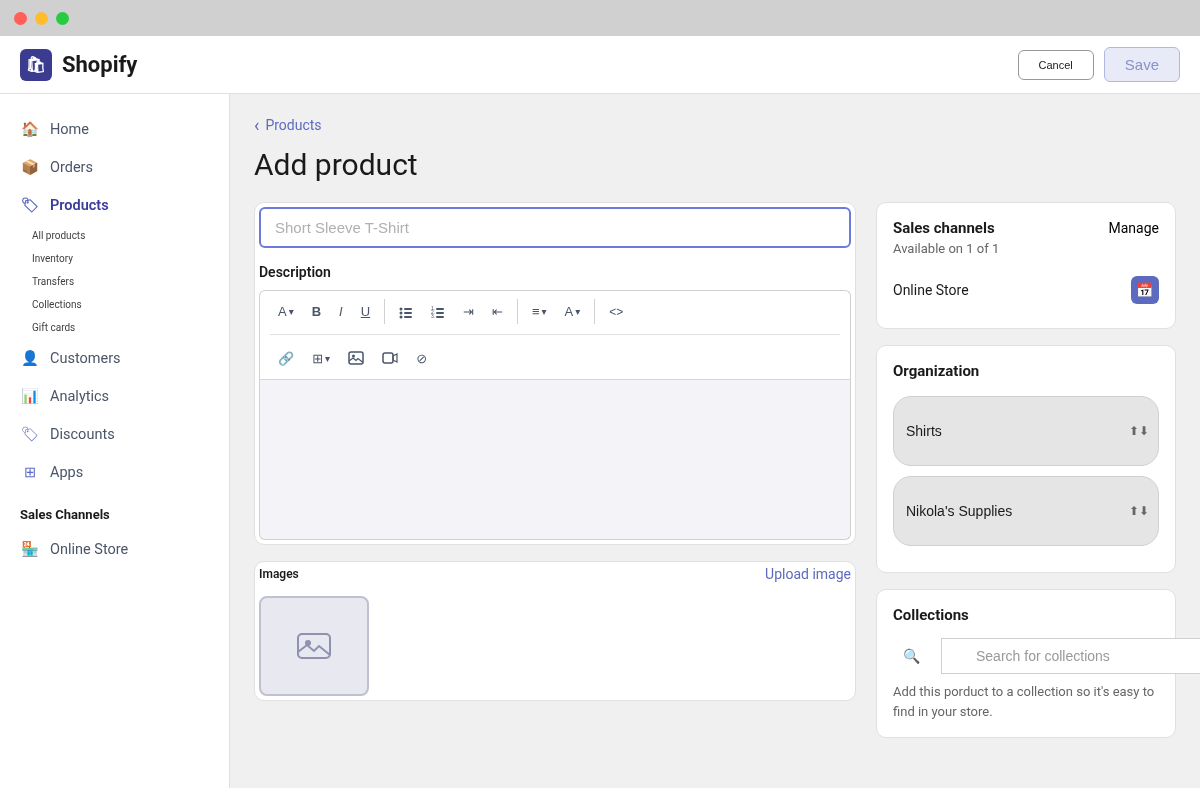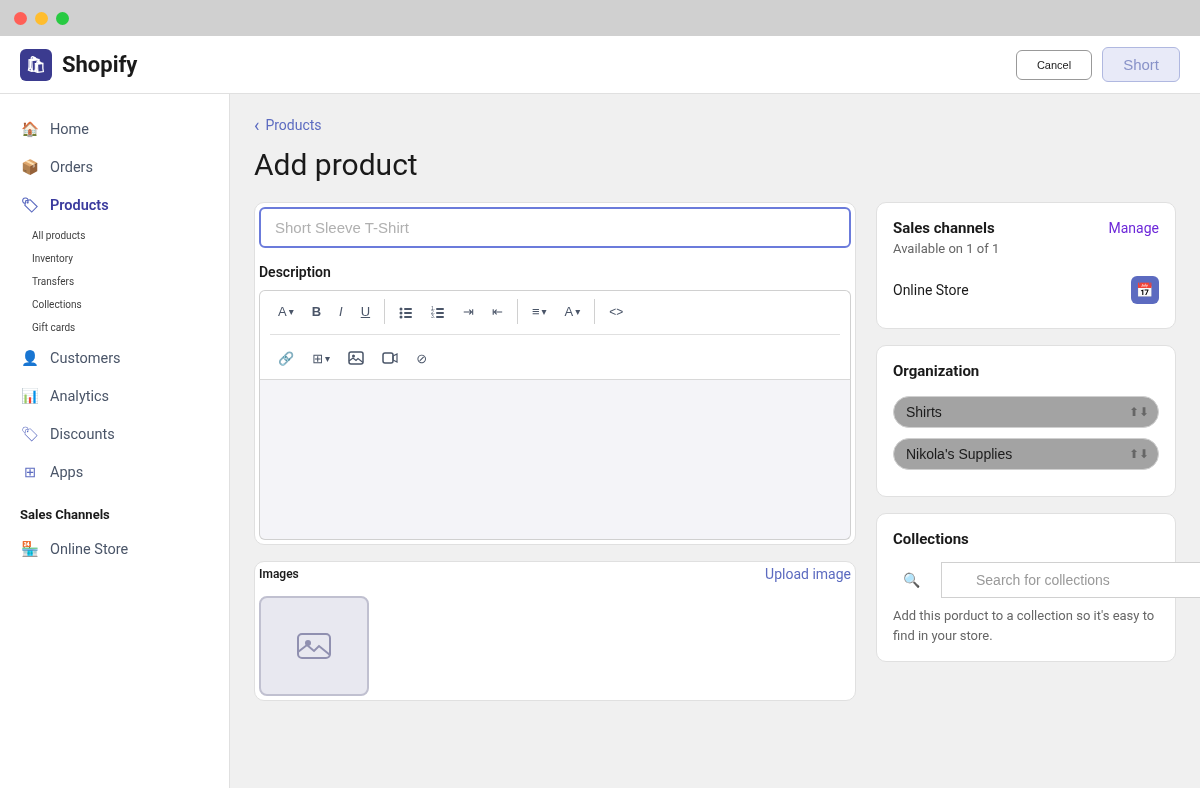--- a/index.html
+++ b/index.html
@@ -260,21 +260,21 @@
       justify-content: space-between;
       align-items: center;
       margin-bottom: 4px;
     }
     .sc-title {
       font-size: 15px;
       font-weight: 700;
       color: #1a1a1a;
     }
     .sc-manage {
-      color: #6d28d9;
+      color: #000000;
       font-size: 14px;
       cursor: pointer;
     }
     .sc-sub {
       font-size: 13px;
       color: #666;
       margin-bottom: 12px;
     }
     .sc-row {
       display: flex;
@@ -292,27 +292,27 @@
       border-radius: 6px;
       display: flex; align-items: center; justify-content: center;
       color: white; font-size: 14px;
     }
     .select-wrapper {
       position: relative;
       margin-bottom: 10px;
     }
     .org-select {
       width: 100%;
-      padding: 7px 12px;
+      padding: 26px 12px;
       border: 1px solid #d0d0d0;
       border-radius: 18px;
       font-size: 14px;
       color: #1a1a1a;
       appearance: none;
-      background: #a3a3a3;
+      background: #e5e5e5;
       cursor: pointer;
     }
     .select-arrows {
       position: absolute;
       right: 10px; top: 50%;
       transform: translateY(-50%);
       color: #666;
       font-size: 12px;
       pointer-events: none;
     }
@@ -355,21 +355,21 @@
   <span class="traffic-light tl-green"></span>
 </div>
 
 <div class="top-header">
   <div class="logo-area">
     <div class="logo-icon">🛍</div>
     <span>Shopify</span>
   </div>
   <div class="header-actions">
     <button class="btn-cancel">Cancel</button>
-    <button class="btn-save">Short</button>
+    <button class="btn-save">Save</button>
   </div>
 </div>
 
 <div class="app-layout">
 
   <nav class="sidebar">
     <a class="sidebar-item">
       <span class="icon">🏠</span>
       <span>Home</span>
     </a>

